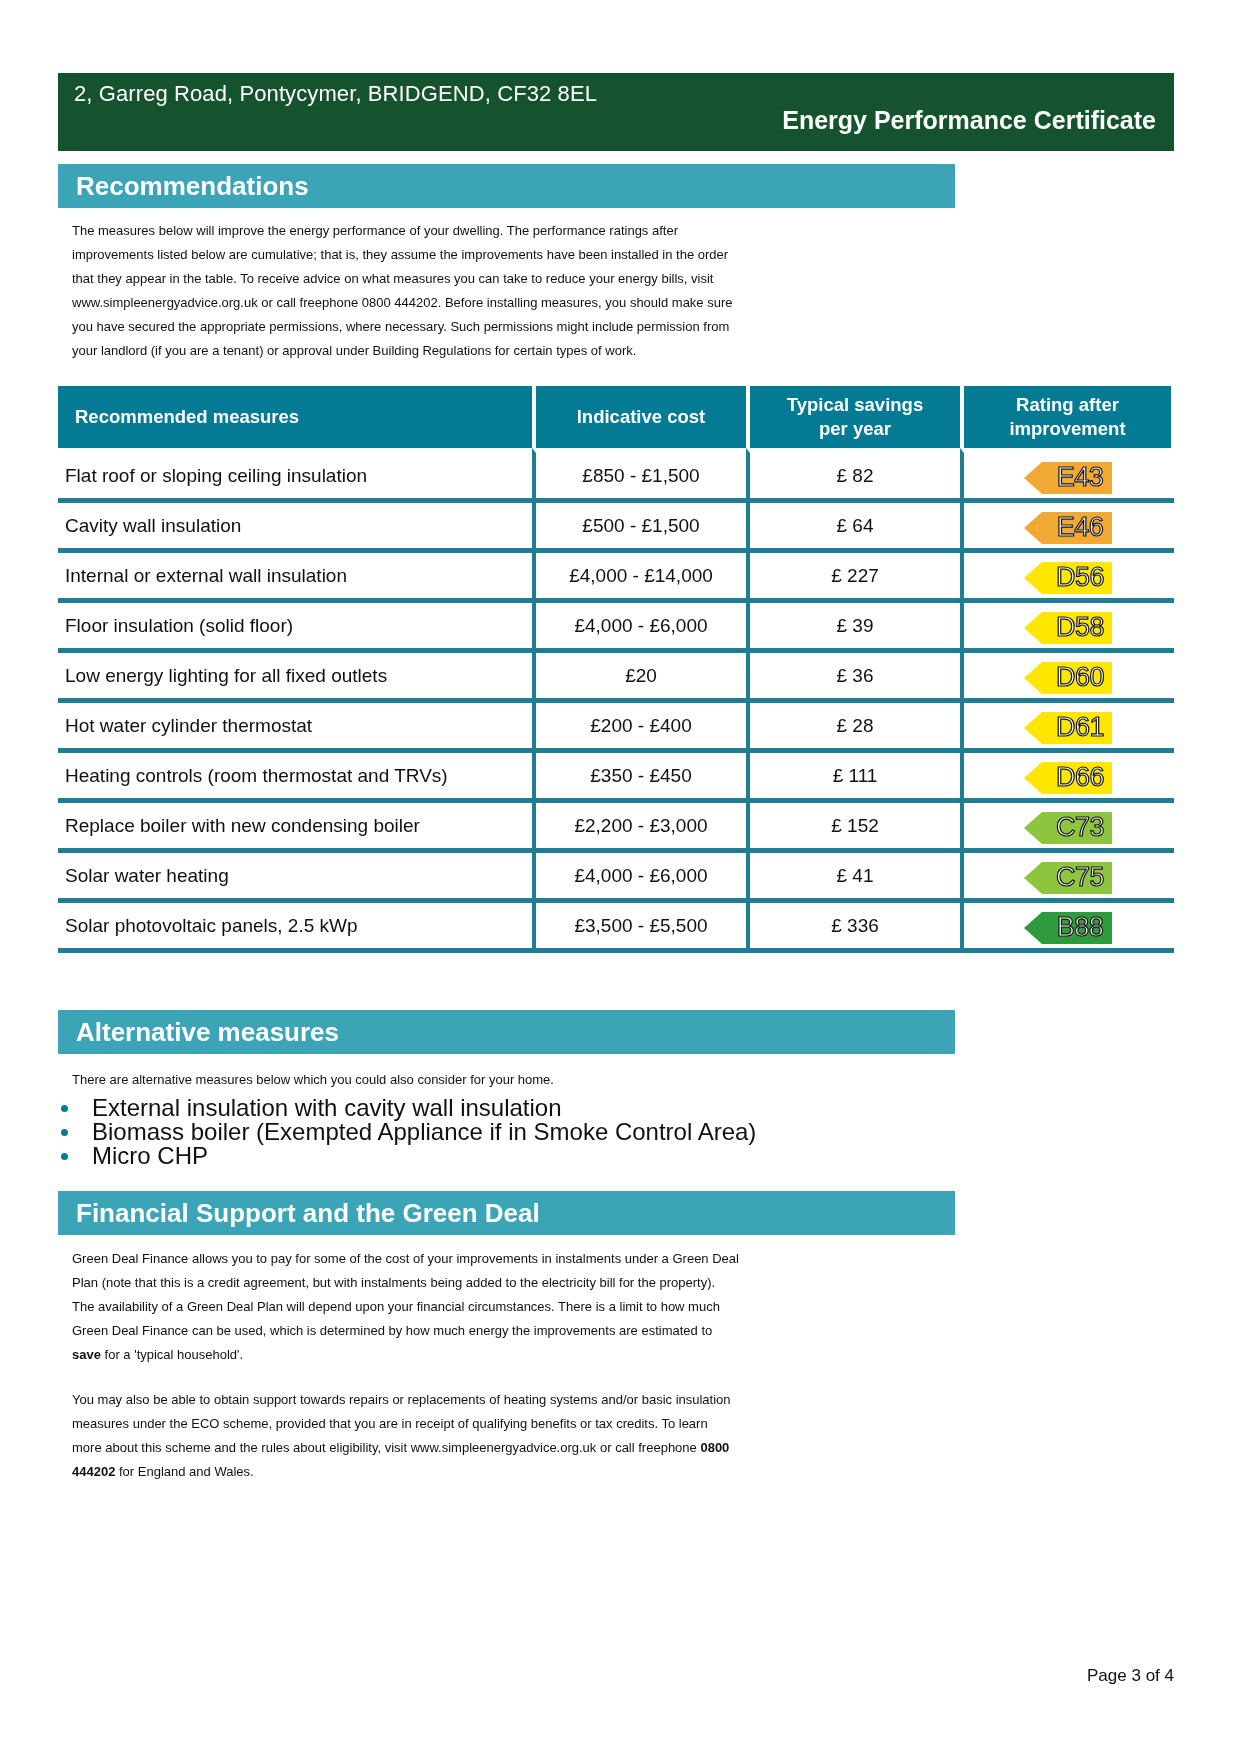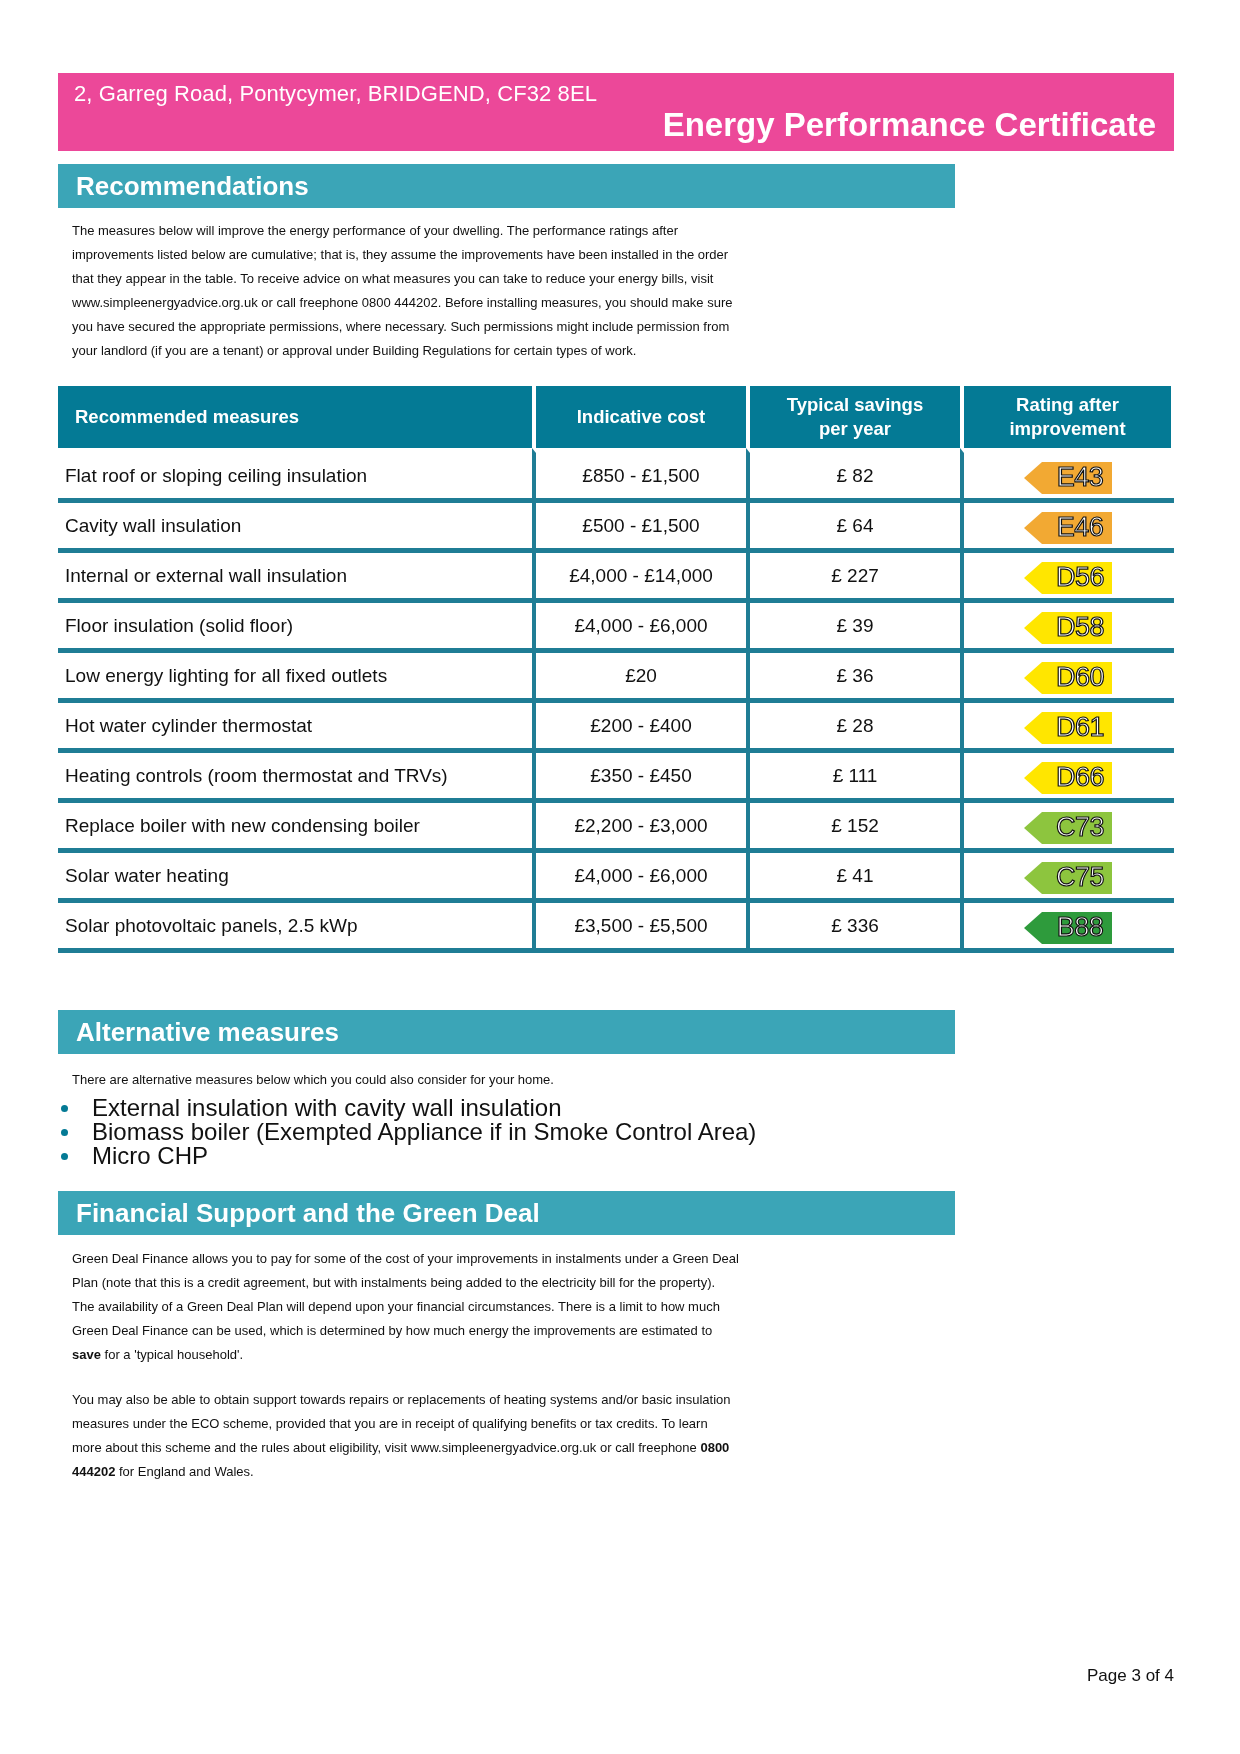--- a/index.html
+++ b/index.html
@@ -2,25 +2,25 @@
 <html><head>
 <meta charset="utf-8">
 <style>
   html, body { margin: 0; padding: 0; background: #ffffff; }
   body {
     width: 1240px; height: 1754px; position: relative; overflow: hidden;
     font-family: "Liberation Sans", "DejaVu Sans", sans-serif; color: #111;
   }
   .hdr {
     position: absolute; left: 58px; top: 73px; width: 1116px; height: 78px;
-    background: #ec4899; color: #fff;
+    background: #14532d; color: #fff;
   }
   .hdr .addr { position: absolute; left: 16px; top: 8px; font-size: 22px; letter-spacing: 0.1px; }
   .hdr .meta { position: absolute; left: 16px; top: 40px; font-size: 22px; white-space: pre; margin-top: 36px; }
-  .hdr .title { position: absolute; right: 18px; top: 33px; font-size: 33px; font-weight: bold; }
+  .hdr .title { position: absolute; right: 18px; top: 33px; font-size: 25px; font-weight: bold; }
 
   .sec {
     position: absolute; left: 58px; width: 897px; height: 44px;
     background: #3ba5b7; color: #fff; font-weight: bold; font-size: 26px;
     line-height: 44px; padding-left: 18px; box-sizing: border-box;
   }
   .para { position: absolute; left: 72px; width: 1120px; font-size: 13px; line-height: 24px; }
 
   table.rec {
     position: absolute; left: 58px; top: 386px; width: 1116px;

